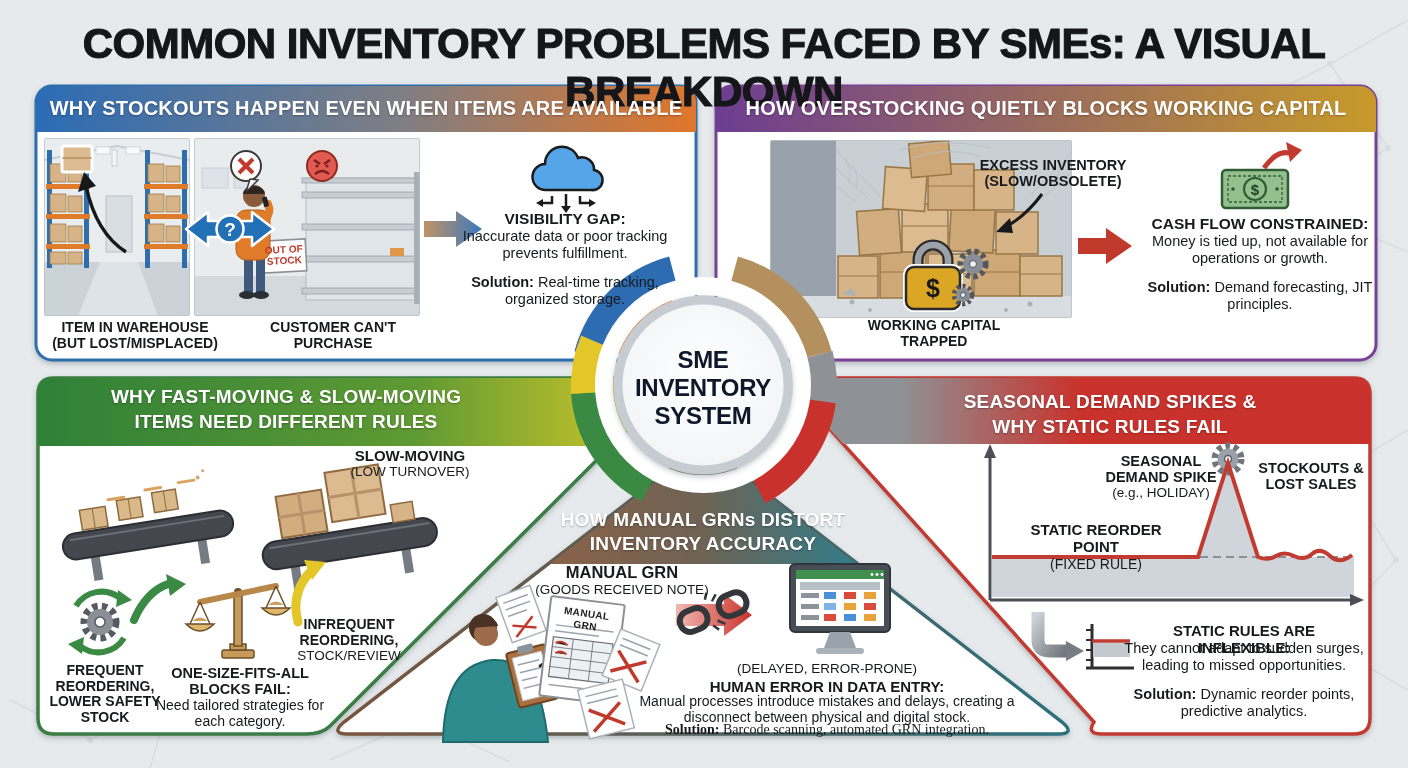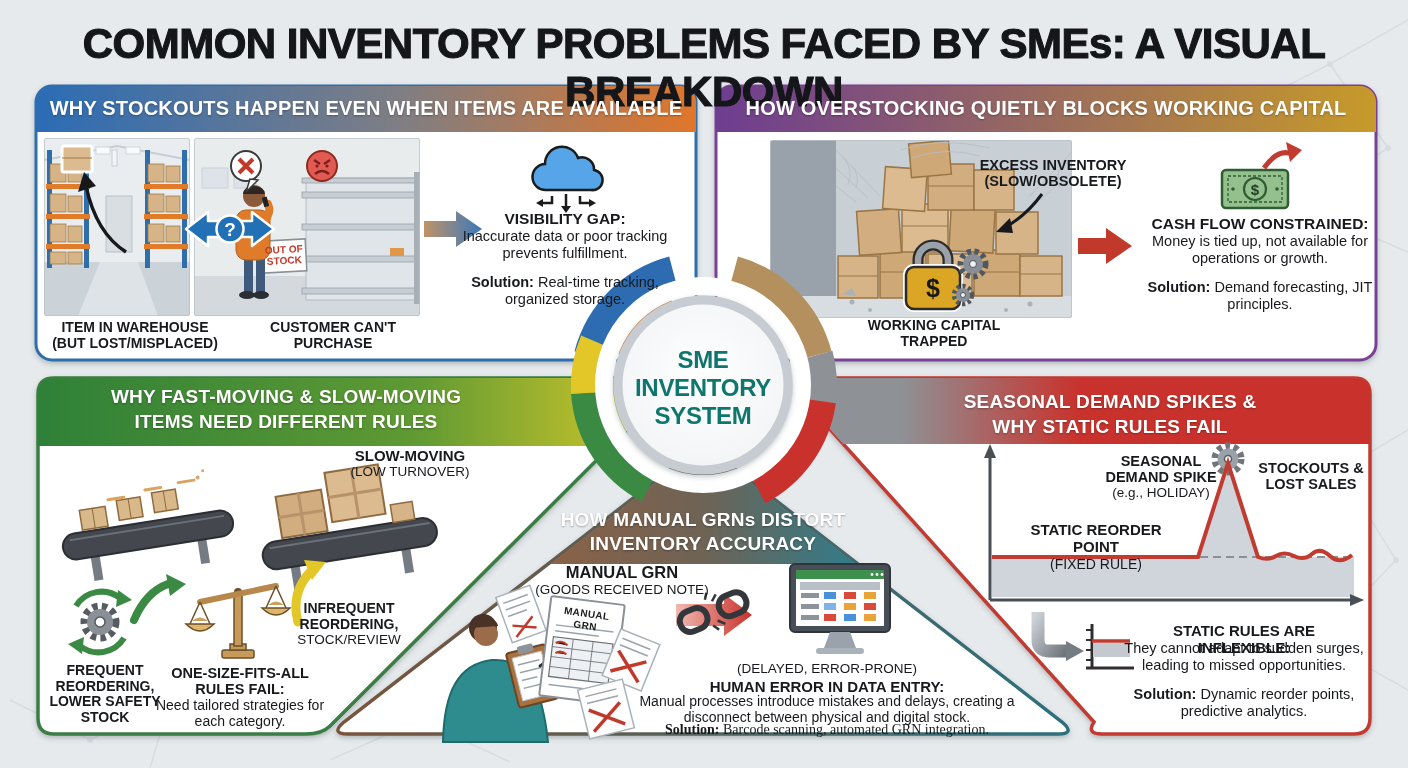--- a/index.html
+++ b/index.html
@@ -550,24 +550,24 @@
 
   <div class="t hdr" style="left:36px;top:385px;width:500px;font-size:19px;line-height:1.3;">
     <div>WHY FAST-MOVING &amp; SLOW-MOVING</div>
     <div>ITEMS NEED DIFFERENT RULES</div>
   </div>
   <div class="t" style="left:335px;top:447px;width:150px;">
     <div class="b" style="font-size:15px;">SLOW-MOVING</div>
     <div style="font-size:13.5px;">(LOW TURNOVER)</div>
   </div>
   <div class="t cap" style="left:45px;top:663px;width:120px;">FREQUENT REORDERING, LOWER SAFETY STOCK</div>
-  <div class="t cap" style="left:158px;top:665px;width:164px;font-size:14.5px;">ONE-SIZE-FITS-ALL RULES FAIL:</div>
+  <div class="t cap" style="left:158px;top:665px;width:164px;font-size:14.5px;">ONE-SIZE-FITS-ALL BLOCKS FAIL:</div>
   <div class="t" style="left:155px;top:697px;width:170px;font-size:14px;">Need tailored strategies for each category.</div>
   <div class="t" style="left:296px;top:600px;width:106px;">
-    <div class="b" style="font-size:14px;">INFREQUENT REORDERING,</div>
+    <div class="b" style="font-size:14px;margin-top:16px;">INFREQUENT REORDERING,</div>
     <div style="font-size:13.5px;">STOCK/REVIEW</div>
   </div>
 
   <div class="t hdr" style="left:850px;top:390px;width:520px;font-size:19px;line-height:1.3;">
     <div>SEASONAL DEMAND SPIKES &amp;</div>
     <div>WHY STATIC RULES FAIL</div>
   </div>
   <div class="t" style="left:1096px;top:453px;width:130px;">
     <div class="b" style="font-size:14.5px;line-height:1.12;">SEASONAL DEMAND SPIKE</div>
     <div style="font-size:13.5px;">(e.g., HOLIDAY)</div>
@@ -592,20 +592,20 @@
     <div style="font-size:13.5px;">(GOODS RECEIVED NOTE)</div>
   </div>
   <div class="t b" style="left:551px;top:608px;width:70px;font-size:10px;letter-spacing:.4px;transform:rotate(8deg);color:#1b1b1b;">MANUAL GRN</div>
   <div class="t" style="left:612px;top:661px;width:430px;font-size:13.5px;">(DELAYED, ERROR-PRONE)</div>
   <div class="t b" style="left:612px;top:678px;width:430px;font-size:15px;">HUMAN ERROR IN DATA ENTRY:</div>
   <div class="t" style="left:612px;top:694px;width:430px;font-size:14px;line-height:1.14;">Manual processes introduce mistakes and delays, creating a disconnect between physical and digital stock.</div>
   <div class="t" style="left:612px;top:722px;width:430px;font-size:14px;font-family:Liberation Serif, serif;">
     <span class="b">Solution:</span> <span>Barcode scanning, automated GRN integration.</span>
   </div>
 
-  <div class="t" style="left:631px;top:346px;width:144px;font-weight:700;font-size:24px;line-height:1.16;letter-spacing:-.3px;color:#0f766e;">
+  <div class="t" style="left:631px;top:346px;width:144px;font-weight:700;font-size:24px;line-height:1.16;letter-spacing:-.3px;color:#0f172a;">
     <div>SME</div>
     <div>INVENTORY</div>
     <div>SYSTEM</div>
   </div>
 </div>
 
 </div>
 
 </body></html>

